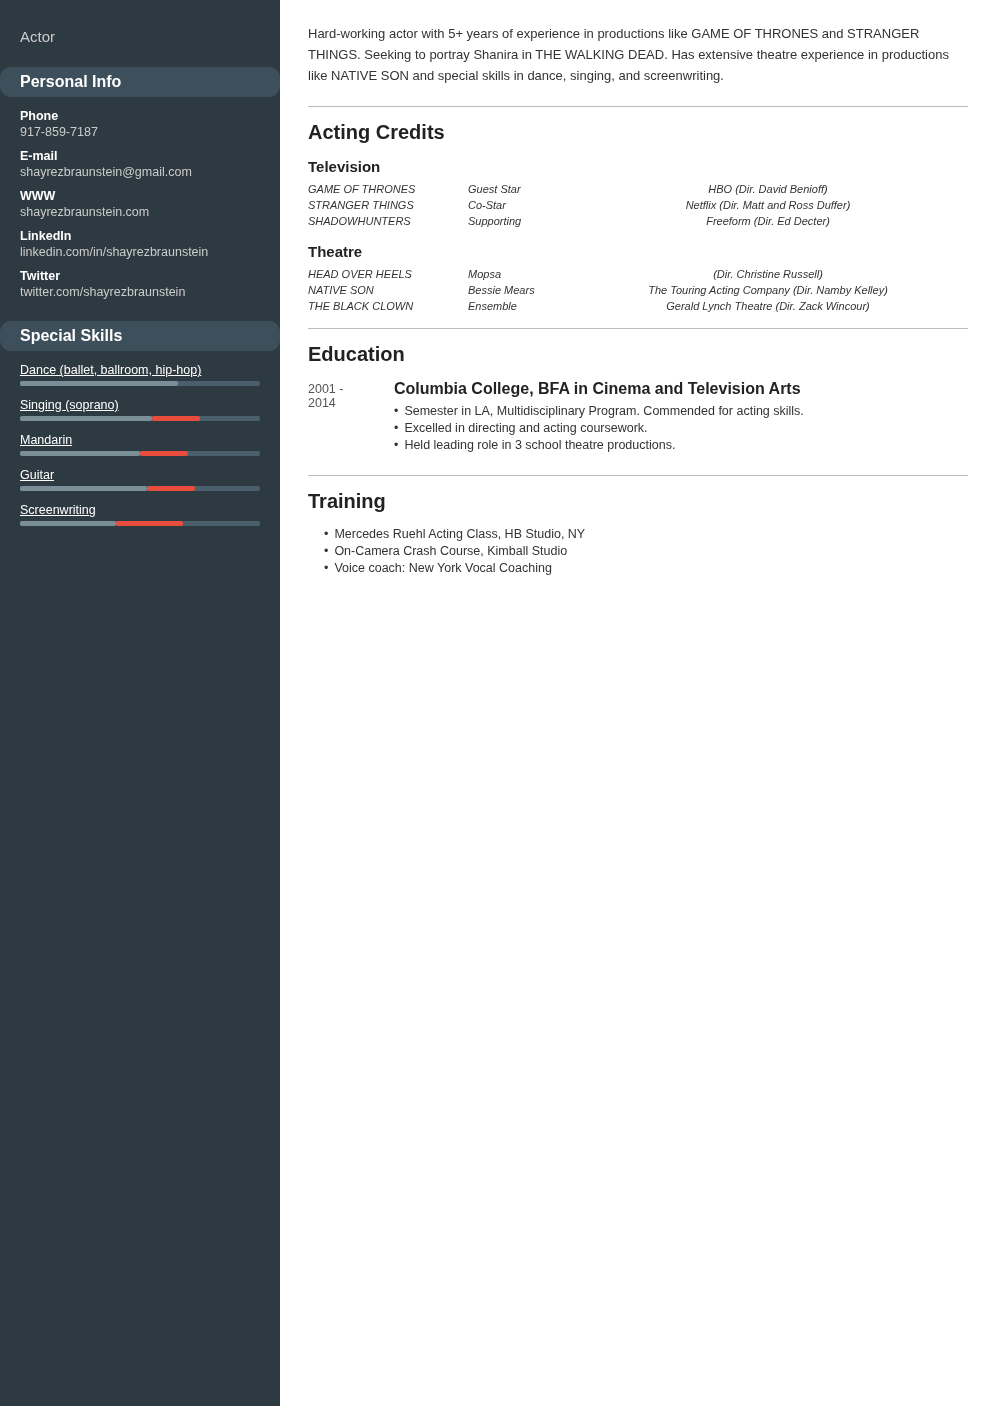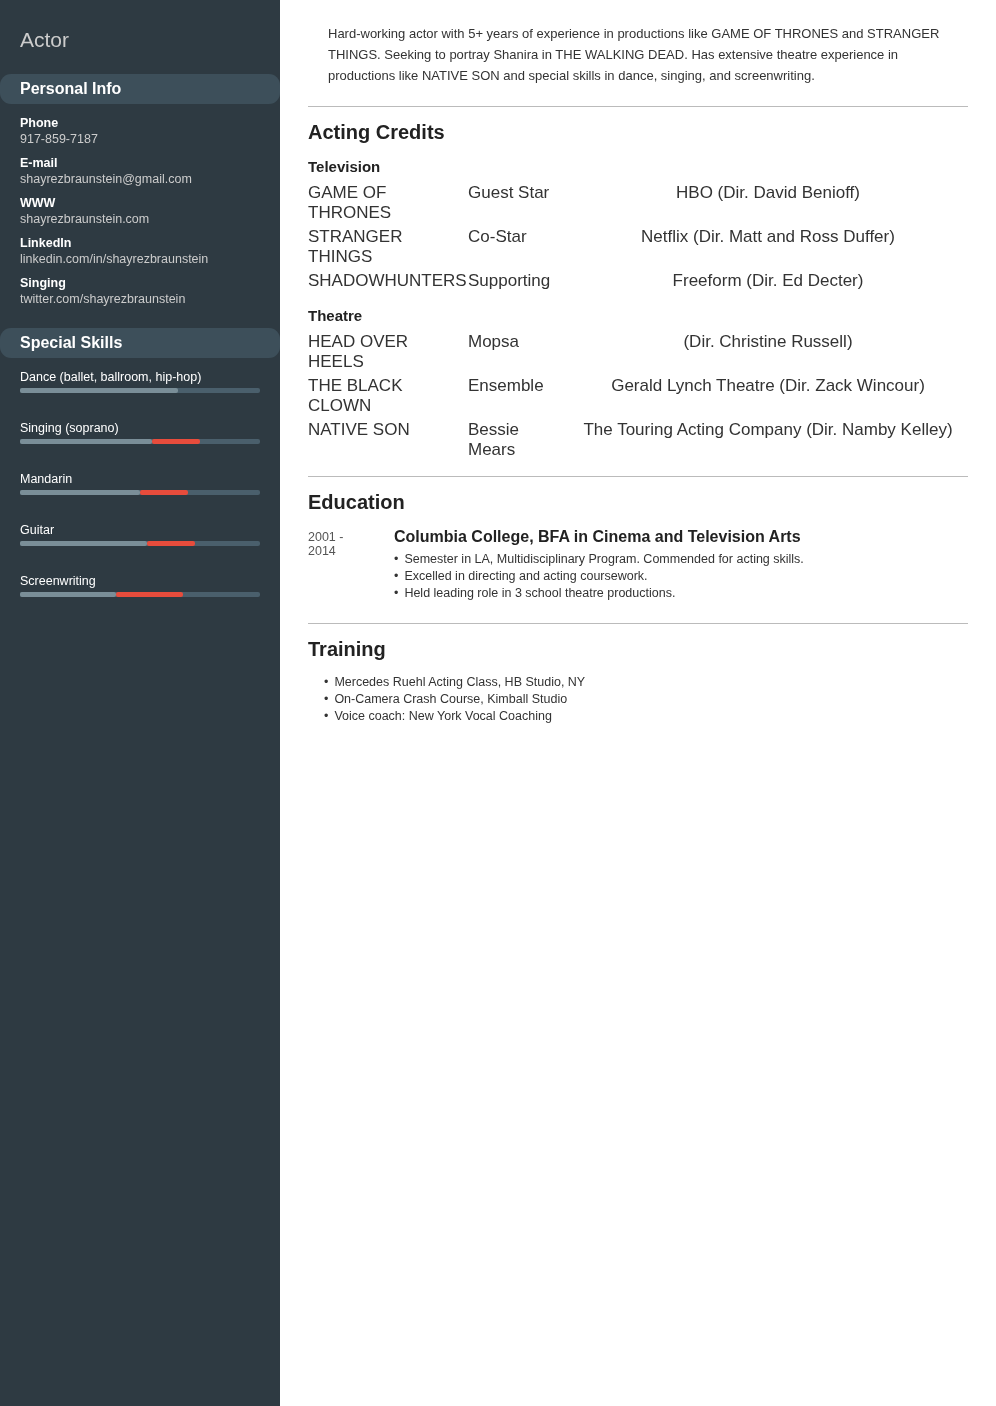--- a/index.html
+++ b/index.html
@@ -22,21 +22,21 @@
       padding: 28px 20px 20px 20px;
       flex-shrink: 0;
     }
     .sidebar-name {
       font-size: 36px;
       font-weight: bold;
       line-height: 1.15;
       margin-bottom: 10px;
     }
     .sidebar-title {
-      font-size: 21px;
+      font-size: 15px;
       color: #ccc;
       margin-bottom: 22px;
     }
     .sidebar-section-header {
       font-size: 16px;
       font-weight: bold;
       color: #fff;
       background: #3d4f5a;
       padding: 6px 8px;
       margin-bottom: 12px;
@@ -55,21 +55,22 @@
     .info-value {
       font-size: 12.5px;
       color: #ccc;
       word-break: break-all;
     }
     .personal-info-section {
       margin-bottom: 22px;
     }
     .skills-section {}
     .skill-item {
-      margin-bottom: 28px;
+      margin-bottom: 12px;
+      text-decoration: underline;
     }
     .skill-name {
       font-size: 12.5px;
       color: #fff;
       margin-bottom: 4px;
     }
     .skill-bar-bg {
       height: 5px;
       background: #4a5f6c;
       width: 240px;
@@ -94,21 +95,20 @@
     .main {
       flex: 1;
       padding: 24px 28px 24px 28px;
       background: #fff;
     }
     .summary-text {
       font-size: 13px;
       line-height: 1.6;
       color: #333;
       margin-bottom: 20px;
-      margin-left: 20px;
     }
     .section-divider {
       border: none;
       border-top: 1px solid #bbb;
       margin-bottom: 14px;
     }
     .section-title {
       font-size: 20px;
       font-weight: bold;
       color: #222;
@@ -116,24 +116,25 @@
     }
     .subsection-title {
       font-size: 15px;
       font-weight: bold;
       color: #222;
       margin-bottom: 8px;
       margin-top: 4px;
     }
     .credit-row {
       display: flex;
-      font-size: 17px;
+      font-size: 11px;
       color: #333;
       margin-bottom: 4px;
       gap: 0;
+      font-style: italic;
     }
     .credit-show {
       width: 160px;
       text-transform: uppercase;
       flex-shrink: 0;
     }
     .credit-role {
       width: 100px;
       flex-shrink: 0;
     }
@@ -203,21 +204,21 @@
   <div class="sidebar-section-header">Personal Info</div>
   <div class="personal-info-section">
     <div class="info-label">Phone</div>
     <div class="info-value">917-859-7187</div>
     <div class="info-label">E-mail</div>
     <div class="info-value">shayrezbraunstein@gmail.com</div>
     <div class="info-label">WWW</div>
     <div class="info-value">shayrezbraunstein.com</div>
     <div class="info-label">LinkedIn</div>
     <div class="info-value">linkedin.com/in/shayrezbraunstein</div>
-    <div class="info-label">Singing</div>
+    <div class="info-label">Twitter</div>
     <div class="info-value">twitter.com/shayrezbraunstein</div>
   </div>
 
   <div class="sidebar-section-header">Special Skills</div>
   <div class="skills-section">
 
     <div class="skill-item">
       <div class="skill-name">Dance (ballet, ballroom, hip-hop)</div>
       <div class="skill-bar-bg">
         <div class="skill-bar-fill" style="width:66%; background:#7a8e98;"></div>
@@ -286,28 +287,28 @@
     </div>
 
     <div class="credits-block">
       <div class="subsection-title">Theatre</div>
       <div class="credit-row">
         <span class="credit-show">HEAD OVER HEELS</span>
         <span class="credit-role">Mopsa</span>
         <span class="credit-detail">(Dir. Christine Russell)</span>
       </div>
       <div class="credit-row">
+        <span class="credit-show">NATIVE SON</span>
+        <span class="credit-role">Bessie Mears</span>
+        <span class="credit-detail">The Touring Acting Company (Dir. Namby Kelley)</span>
+      </div>
+      <div class="credit-row">
         <span class="credit-show">THE BLACK CLOWN</span>
         <span class="credit-role">Ensemble</span>
         <span class="credit-detail">Gerald Lynch Theatre  (Dir. Zack Wincour)</span>
-      </div>
-      <div class="credit-row">
-        <span class="credit-show">NATIVE SON</span>
-        <span class="credit-role">Bessie Mears</span>
-        <span class="credit-detail">The Touring Acting Company (Dir. Namby Kelley)</span>
       </div>
     </div>
   </div>
 
   <hr class="section-divider">
   <div class="edu-section">
     <div class="section-title">Education</div>
     <div class="edu-row">
       <div class="edu-dates">
         <div>2001 -</div>

